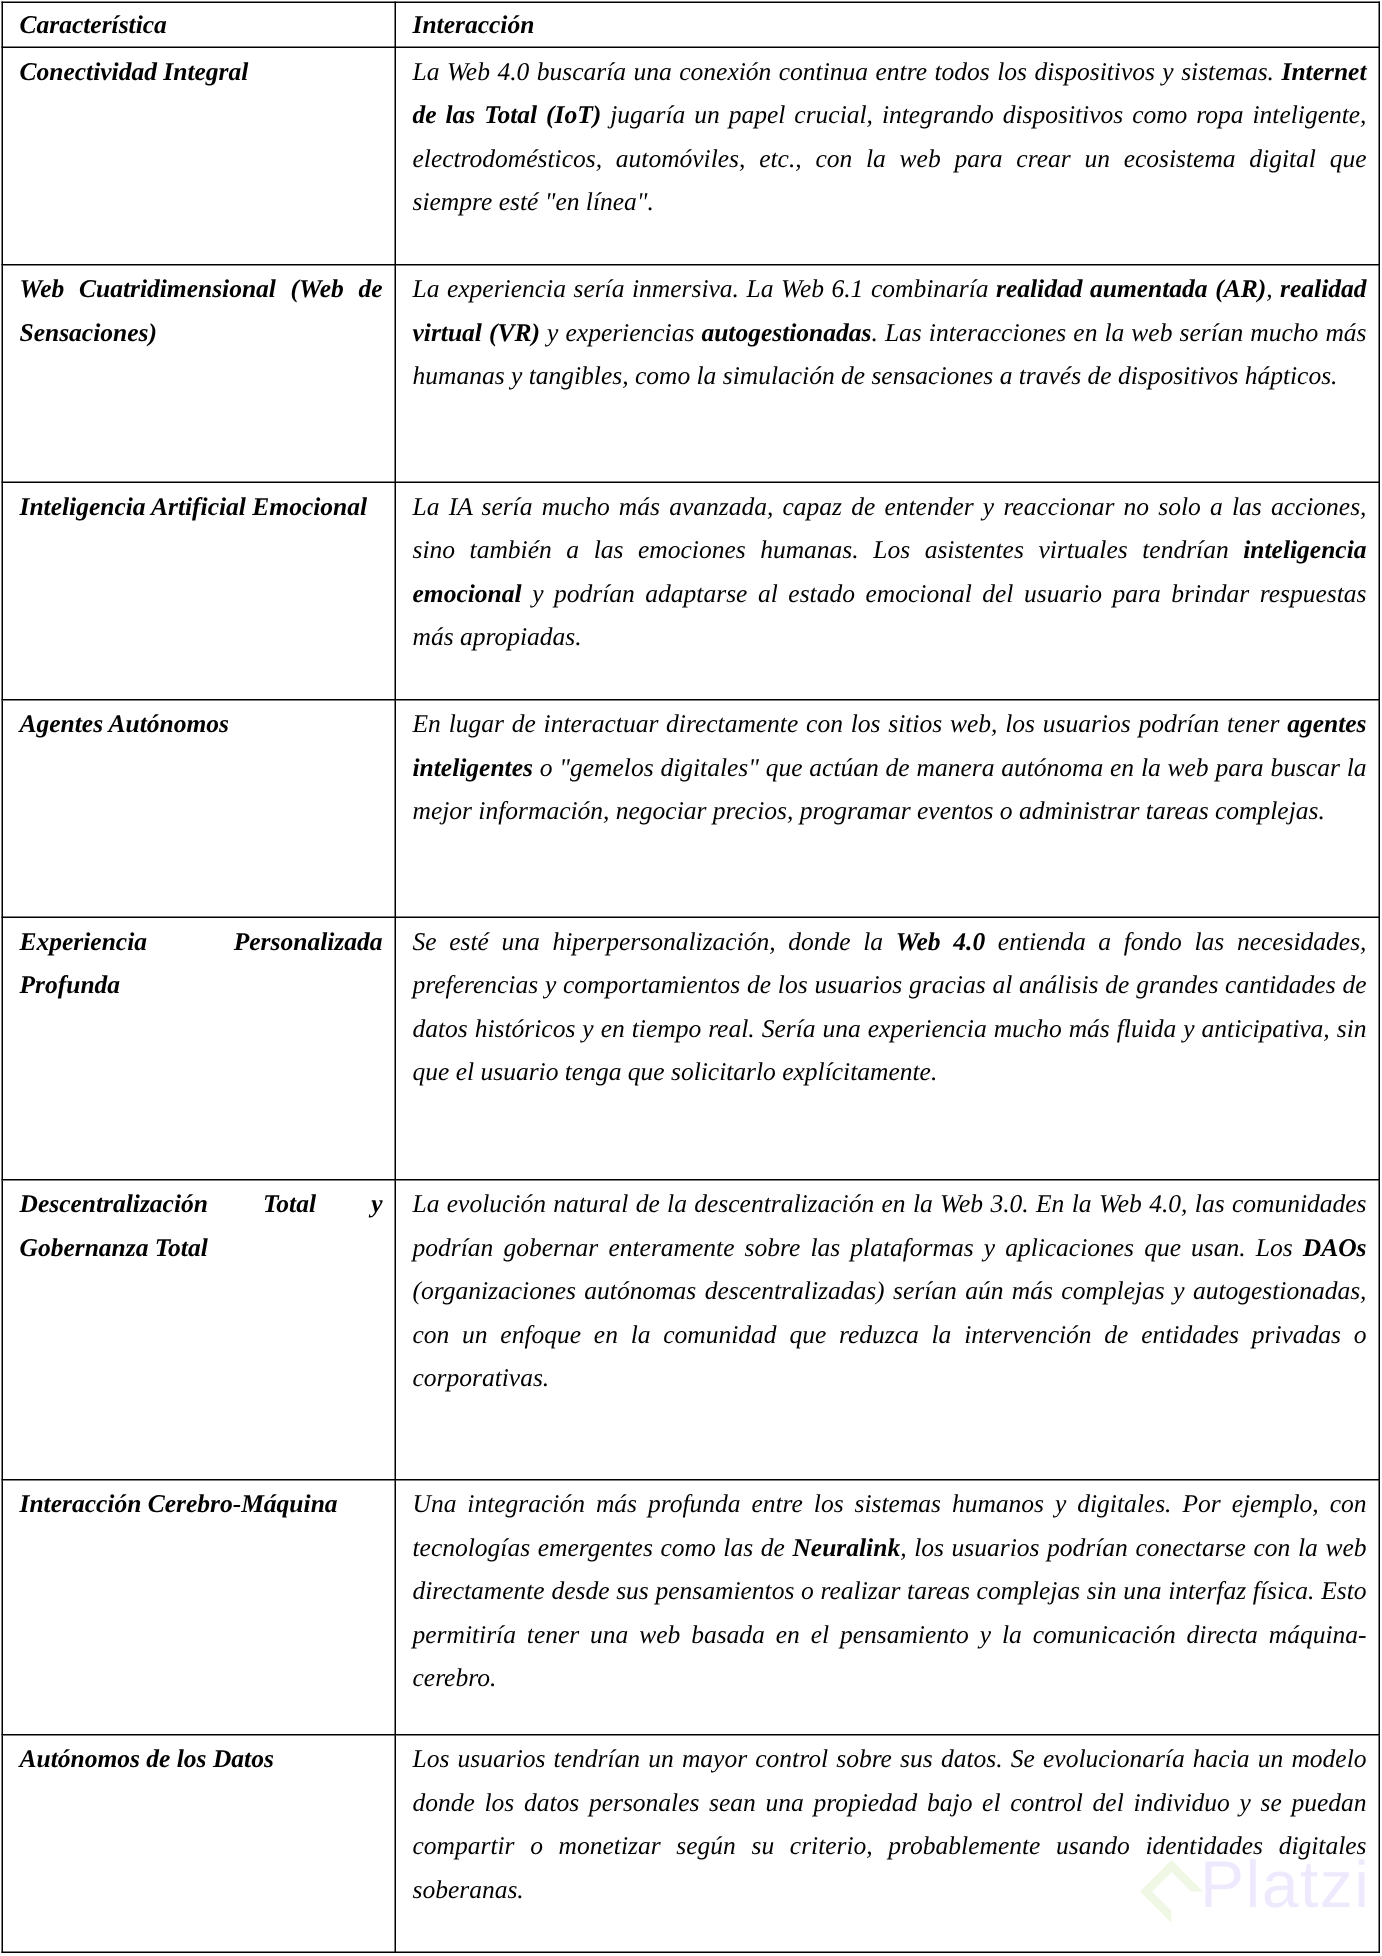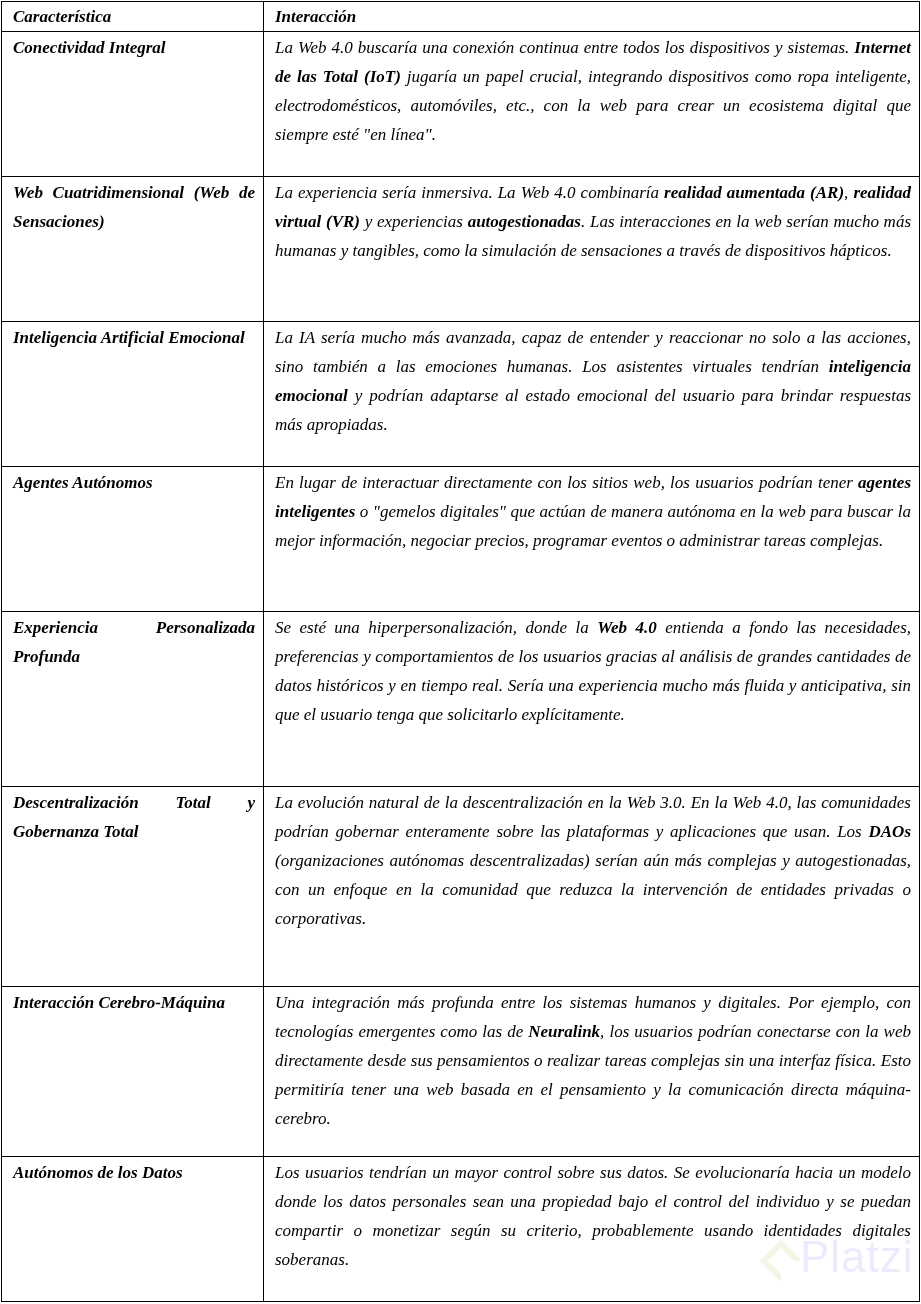--- a/index.html
+++ b/index.html
@@ -106,21 +106,21 @@
       <th>Interacción</th>
     </tr>
   </thead>
   <tbody>
     <tr class="r1">
       <td class="feature">Conectividad Integral</td>
       <td class="desc"><span>La Web 4.0 buscaría una conexión continua entre todos los dispositivos y sistemas. </span><b>Internet de las Total (IoT)</b><span> jugaría un papel crucial, integrando dispositivos como ropa inteligente, electrodomésticos, automóviles, etc., con la web para crear un ecosistema digital que siempre esté "en línea".</span></td>
     </tr>
     <tr class="r2">
       <td class="feature">Web Cuatridimensional (Web de Sensaciones)</td>
-      <td class="desc"><span>La experiencia sería inmersiva. La Web 4.0 combinaría </span><b>realidad aumentada (AR)</b><span>, </span><b>realidad virtual (VR)</b><span> y experiencias </span><b>autogestionadas</b><span>. Las interacciones en la web serían mucho más humanas y tangibles, como la simulación de sensaciones a través de dispositivos hápticos.</span></td>
+      <td class="desc"><span>La experiencia sería inmersiva. La Web 6.1 combinaría </span><b>realidad aumentada (AR)</b><span>, </span><b>realidad virtual (VR)</b><span> y experiencias </span><b>autogestionadas</b><span>. Las interacciones en la web serían mucho más humanas y tangibles, como la simulación de sensaciones a través de dispositivos hápticos.</span></td>
     </tr>
     <tr class="r3">
       <td class="feature">Inteligencia Artificial Emocional</td>
       <td class="desc"><span>La IA sería mucho más avanzada, capaz de entender y reaccionar no solo a las acciones, sino también a las emociones humanas. Los asistentes virtuales tendrían </span><b>inteligencia emocional</b><span> y podrían adaptarse al estado emocional del usuario para brindar respuestas más apropiadas.</span></td>
     </tr>
     <tr class="r4">
       <td class="feature">Agentes Autónomos</td>
       <td class="desc"><span>En lugar de interactuar directamente con los sitios web, los usuarios podrían tener </span><b>agentes inteligentes</b><span> o "gemelos digitales" que actúan de manera autónoma en la web para buscar la mejor información, negociar precios, programar eventos o administrar tareas complejas.</span></td>
     </tr>
     <tr class="r5">

